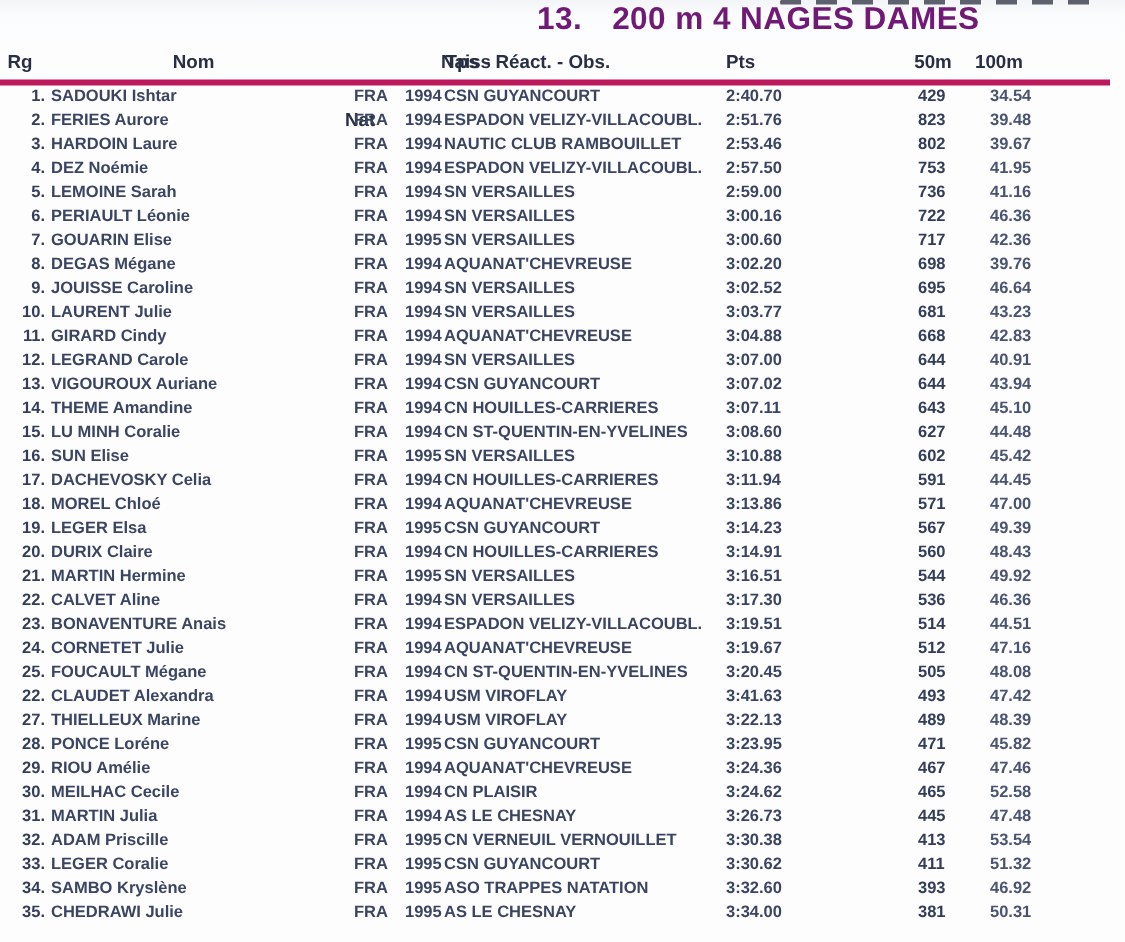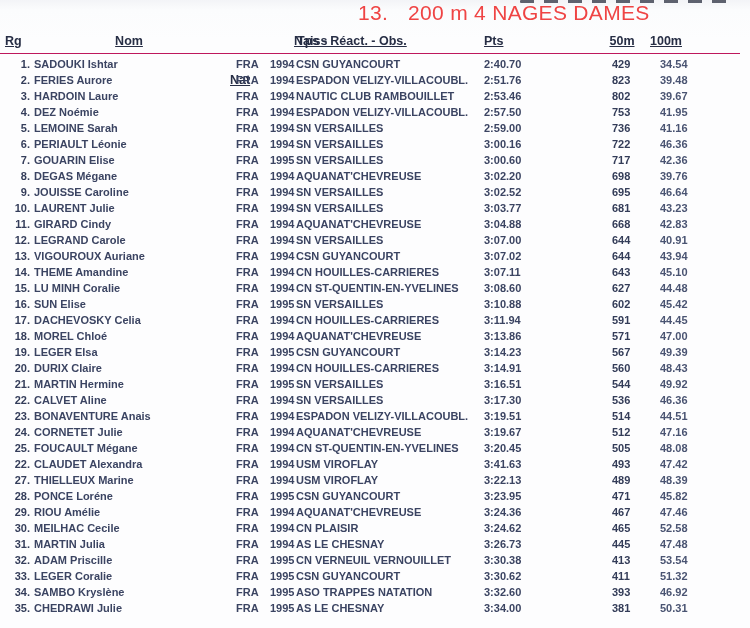--- a/index.html
+++ b/index.html
@@ -13,35 +13,34 @@
   }
   .page{position:absolute;inset:0;}
   
   .scan-artifact{
     position:absolute;top:0;left:520px;width:212px;height:3px;
     background:repeating-linear-gradient(90deg,#2b3040 0 14px,transparent 14px 24px);
     opacity:.75;border-radius:1px;
   }
   .title{
     position:absolute;top:1px;left:358px;white-space:nowrap;
-    font-size:21px;font-weight:400;color:#ef4444;letter-spacing:.3px;
+    font-size:21px;font-weight:700;color:#701a75;letter-spacing:.3px;
   }
   .title .num{margin-right:20px;}
   
   .grid{
     display:grid;
     grid-template-columns:30px 198px 34px 32px 186px 124px 36px 52px 48px;
     width:740px;
   }
   .header{
     position:absolute;top:32px;left:0;height:19px;line-height:19px;
     font-size:12.5px;font-weight:700;color:#272e45;
-    border-bottom:1px solid #be185d;
+    border-bottom:4px solid #be185d;
     padding-bottom:2px;
-    text-decoration:underline;
   }
   .h-rank{text-align:left;padding-left:5px;}
   .h-name{text-align:center;}
   .h-nat{text-align:left;padding-left:2px;margin-top:39px;}
   .h-naiss{text-align:left;margin-left:32px;}
   .h-club{text-align:center;}
   .h-tps{text-align:left;padding-left:3px;white-space:nowrap;}
   .h-pts{text-align:left;padding-left:4px;}
   .h-s50{text-align:center;}
   .h-s100{text-align:center;}

